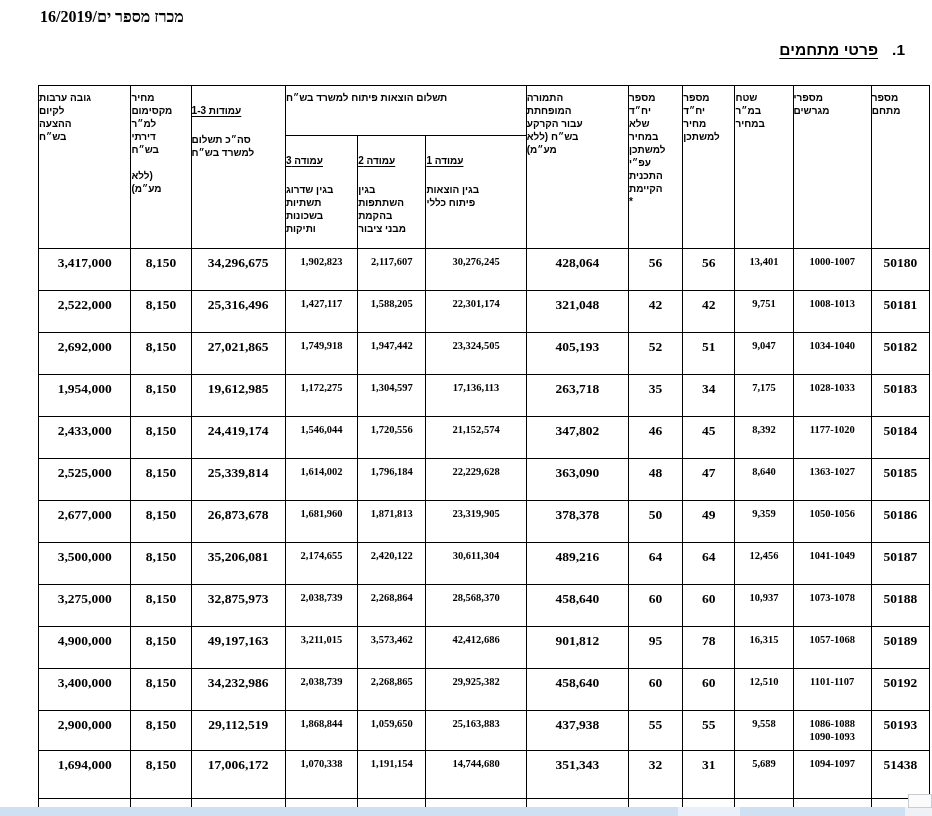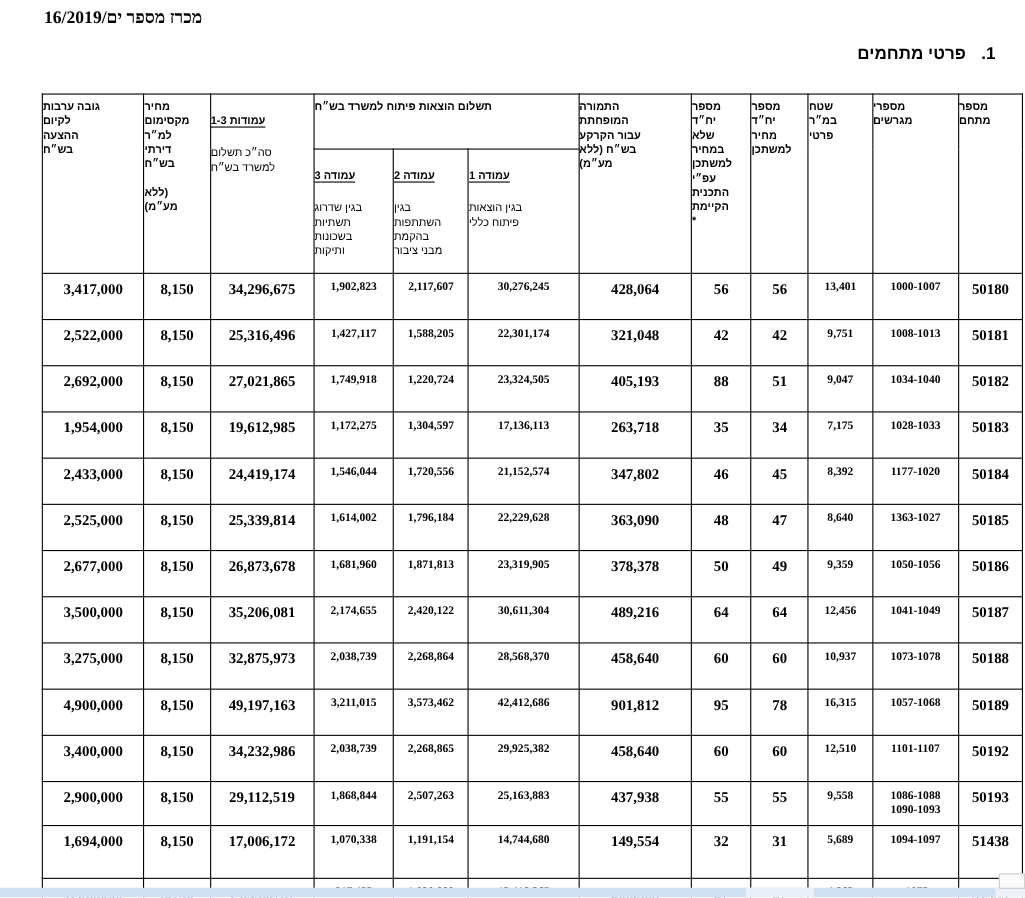--- a/index.html
+++ b/index.html
@@ -10,36 +10,36 @@
   .doc-ref{
     position:absolute;top:8px;left:40px;direction:rtl;
     font-family:"Liberation Serif","DejaVu Serif",serif;
     font-weight:bold;font-size:16px;white-space:nowrap;
   }
   .section-heading{
     position:absolute;top:41px;right:27px;direction:rtl;
     font-weight:bold;font-size:15.5px;white-space:nowrap;
   }
   .section-heading .sec-num{margin-left:14px;}
-  .section-heading .sec-title{text-underline-offset:3px;margin-left:19px;}
+  .section-heading .sec-title{text-decoration:underline;text-underline-offset:3px;margin-left:19px;}
 
   table.tbl{
     position:absolute;top:85px;left:38px;width:892px;
     border-collapse:collapse;table-layout:fixed;direction:rtl;
   }
   .tbl th,.tbl td{border:1px solid #000;padding:0;}
   .tbl th{
     font-size:10px;font-weight:bold;text-align:left;vertical-align:top;
     padding-top:5px;line-height:1.3;white-space:pre-line;
   }
   .tbl thead tr.hrow1{height:50px;}
   .tbl thead tr.hrow2{height:90px;}
   .group-th{vertical-align:top;padding-top:6px;font-size:11.5px;}
   .col-title{text-decoration:underline;text-underline-offset:2px;margin-bottom:3px;}
-  .col-sub{font-weight:normal;white-space:pre-line;}
+  .col-sub{font-weight:bold;white-space:pre-line;}
   .tbl tbody td{
     text-align:center;vertical-align:top;padding-top:6px;
     font-family:"Liberation Serif","DejaVu Serif",serif;
     white-space:pre-line;line-height:1.25;
   }
   .tbl tbody tr{height:42px;}
   .tbl tbody tr:nth-child(12){height:40px;}
   .tbl tbody tr:nth-child(13){height:48px;}
   .tbl tbody tr:nth-child(14){height:46px;}
   td.num-big{font-size:13.5px;font-weight:600;}
@@ -77,21 +77,21 @@
         <col style="width:92px">
     </colgroup>
     <thead>
       <tr class="hrow1">
         <th rowspan="2">מספר
 מתחם</th>
         <th rowspan="2">מספרי
 מגרשים</th>
         <th rowspan="2">שטח
 במ״ר
-פרטי</th>
+במחיר</th>
         <th rowspan="2">מספר
 יח״ד
 מחיר
 למשתכן</th>
         <th rowspan="2">מספר
 יח״ד
 שלא
 במחיר
 למשתכן
 עפ״י
@@ -171,24 +171,24 @@
           <td class="num-small">1,427,117</td>
           <td class="num-big">25,316,496</td>
           <td class="num-big">8,150</td>
           <td class="num-big">2,522,000</td>
         </tr>
         <tr>
           <td class="num-big">50182</td>
           <td class="num-small">1034-1040</td>
           <td class="num-small">9,047</td>
           <td class="num-big">51</td>
-          <td class="num-big">88</td>
+          <td class="num-big">52</td>
           <td class="num-big">405,193</td>
           <td class="num-small">23,324,505</td>
-          <td class="num-small">1,220,724</td>
+          <td class="num-small">1,947,442</td>
           <td class="num-small">1,749,918</td>
           <td class="num-big">27,021,865</td>
           <td class="num-big">8,150</td>
           <td class="num-big">2,692,000</td>
         </tr>
         <tr>
           <td class="num-big">50183</td>
           <td class="num-small">1028-1033</td>
           <td class="num-small">7,175</td>
           <td class="num-big">34</td>
@@ -301,33 +301,33 @@
         </tr>
         <tr>
           <td class="num-big">50193</td>
           <td class="num-small">1086-1088
 1090-1093</td>
           <td class="num-small">9,558</td>
           <td class="num-big">55</td>
           <td class="num-big">55</td>
           <td class="num-big">437,938</td>
           <td class="num-small">25,163,883</td>
-          <td class="num-small">2,507,263</td>
+          <td class="num-small">1,059,650</td>
           <td class="num-small">1,868,844</td>
           <td class="num-big">29,112,519</td>
           <td class="num-big">8,150</td>
           <td class="num-big">2,900,000</td>
         </tr>
         <tr>
           <td class="num-big">51438</td>
           <td class="num-small">1094-1097</td>
           <td class="num-small">5,689</td>
           <td class="num-big">31</td>
           <td class="num-big">32</td>
-          <td class="num-big">149,554</td>
+          <td class="num-big">351,343</td>
           <td class="num-small">14,744,680</td>
           <td class="num-small">1,191,154</td>
           <td class="num-small">1,070,338</td>
           <td class="num-big">17,006,172</td>
           <td class="num-big">8,150</td>
           <td class="num-big">1,694,000</td>
         </tr>
         <tr>
           <td class="num-big">51439</td>
           <td class="num-small">1072,

